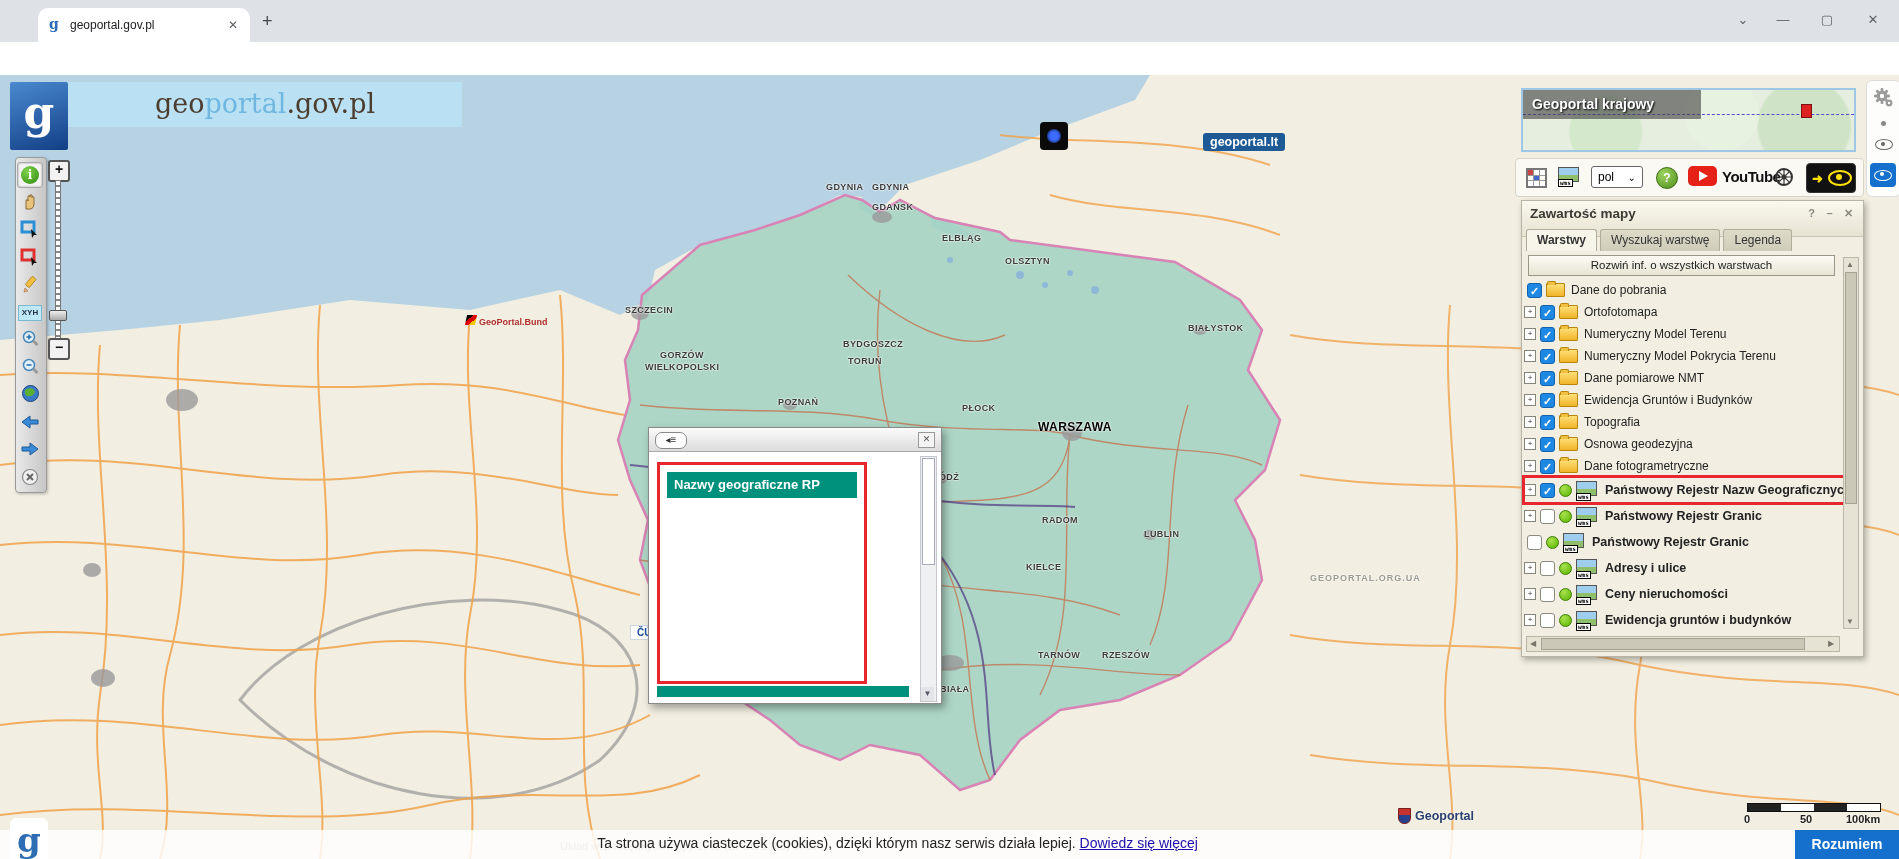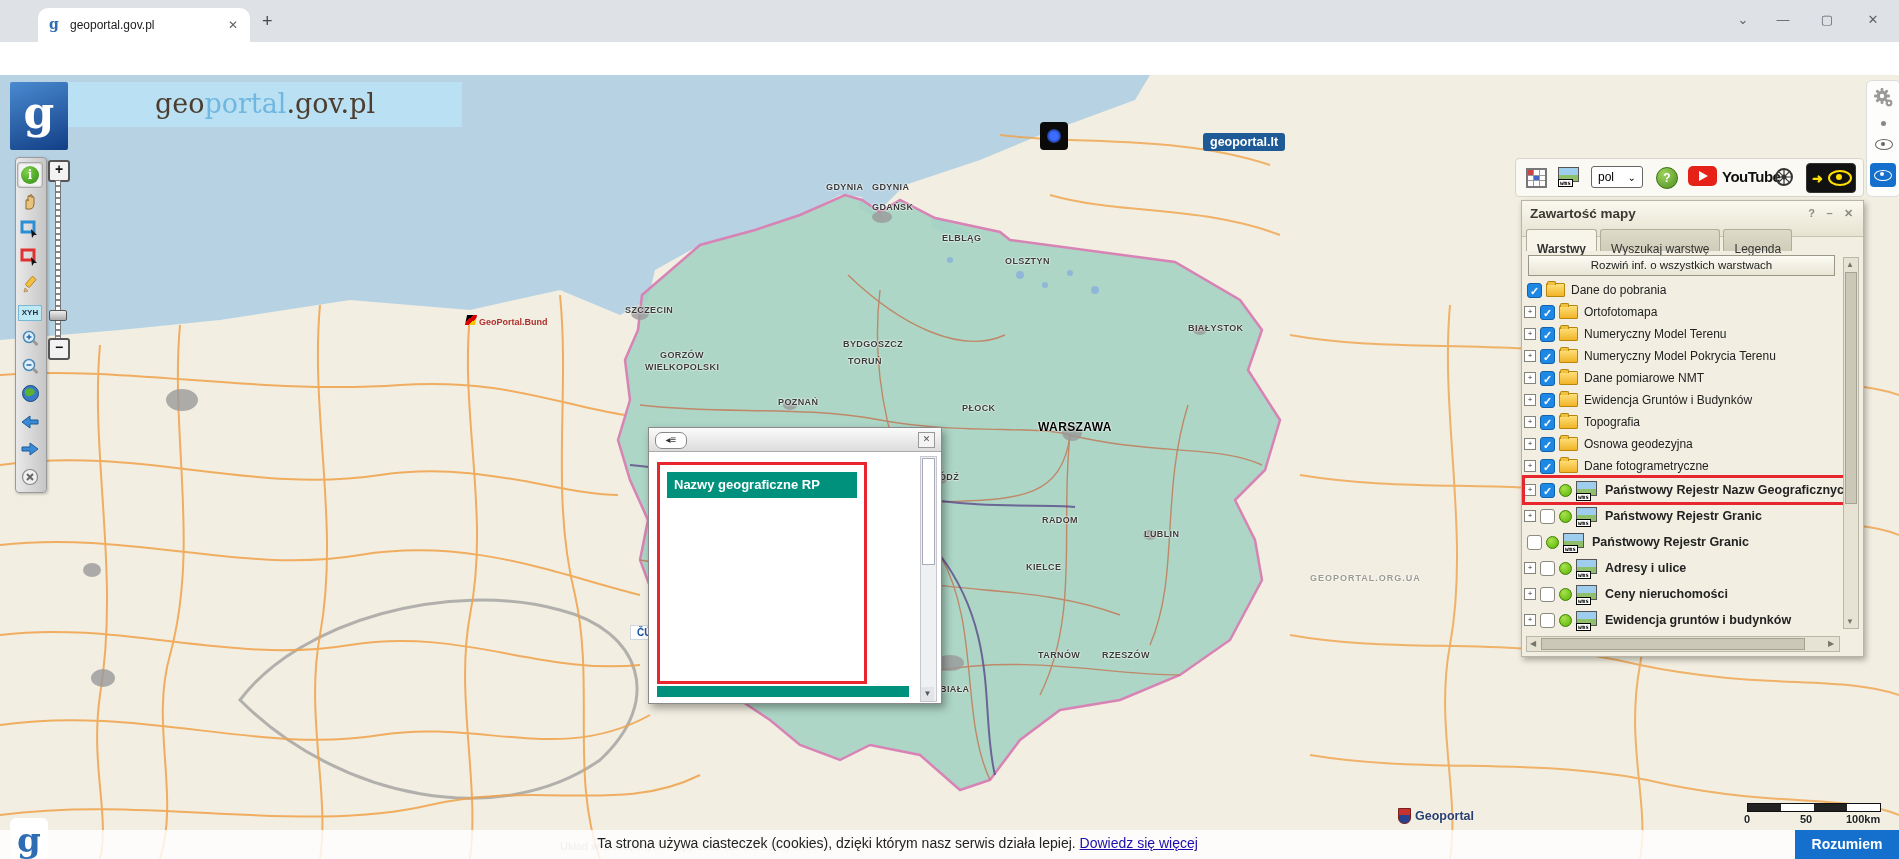--- a/index.html
+++ b/index.html
@@ -113,21 +113,21 @@
   .eye-outline:before{content:"";position:absolute;left:5px;top:1.5px;width:4px;height:4px;border-radius:50%;background:#666;}
   #eye-btn{left:3px;top:82px;width:26px;height:24px;background:#1470cc;border-radius:4px;display:flex;align-items:center;justify-content:center;}
   #eye-btn .eye-outline{border-color:#fff;} #eye-btn .eye-outline:before{background:#fff;}
 
   
   #panel{left:1521px;top:200px;width:341px;height:455px;background:#f2efe2;border:1px solid #b8b5a6;box-shadow:2px 3px 6px rgba(0,0,0,.3);}
   #panel-hdr{left:0;top:0;width:100%;height:36px;background:linear-gradient(#faf8ee,#e7e3d2);border-bottom:1px solid #c8c4b2;box-sizing:border-box;}
   #panel-title{left:8px;top:5px;font-size:13.5px;font-weight:bold;color:#3a3a33;}
   .panel-ctl{top:5px;width:15px;height:15px;color:#8a8a80;font-size:11px;text-align:center;line-height:15px;font-weight:bold;}
   #panel-tabs{left:4px;top:28px;height:22px;display:flex;gap:3px;}
-  .ptab{border:1px solid #b0ad9c;border-bottom:none;border-radius:3px 3px 0 0;padding:12px 10px 0;font-size:12px;background:linear-gradient(#dedbc9,#cfccba);color:#333;}
+  .ptab{border:1px solid #b0ad9c;border-bottom:none;border-radius:3px 3px 0 0;padding:3px 10px 0;font-size:12px;background:linear-gradient(#dedbc9,#cfccba);color:#333;}
   .ptab.active{background:#f7f5ea;font-weight:bold;}
   #expand-btn{left:6px;top:54px;width:305px;height:19px;background:linear-gradient(#fcfbf4,#e8e5d4);border:1px solid #9a9788;font-size:11.5px;text-align:center;line-height:18px;color:#222;}
   #layers{left:2px;top:78px;width:320px;}
   .lrow{position:relative;display:flex;align-items:center;}
   .plusbox{width:10px;height:10px;border:1px solid #848478;background:#fff;font-size:8px;line-height:9px;text-align:center;color:#333;margin-right:4px;flex:none;}
   .cb{width:15px;height:15px;border-radius:3px;flex:none;margin-right:4px;box-sizing:border-box;}
   .cb.on{background:#1e88e5;border:1px solid #1262ad;color:#fff;font-size:11px;font-weight:bold;line-height:14px;text-align:center;}
   .cb.off{background:#fff;border:1px solid #8a8a7e;}
   .folder{width:17px;height:12px;background:linear-gradient(#ffe07a,#f0b429);border:1px solid #b8860b;border-radius:1px;position:relative;flex:none;margin-right:6px;}
   .folder:before{content:"";position:absolute;left:0;top:-3px;width:7px;height:3px;background:#f0c040;border:1px solid #b8860b;border-bottom:none;border-radius:2px 2px 0 0;}
@@ -369,20 +369,25 @@
     <div id="dlg-redbox" class="abs">
       <div id="dlg-green-hdr">Nazwy geograficzne RP</div>
     </div>
     <div id="dlg-greenbar" class="abs"></div>
     <div id="dlg-scroll" class="abs">
       <div id="dlg-thumb"></div>
       <div id="dlg-sdown">▼</div>
     </div>
   </div>
 
+  <div id="minimap" class="abs">
+    <div id="minimap-route"></div>
+    <div id="minimap-label">Geoportal krajowy</div>
+    <div id="minimap-marker"></div>
+  </div>
 
   <div id="rt-toolrow" class="abs">
     <div id="grid-ico" class="abs">
         <span></span>
         <span></span>
         <span></span>
         <span></span>
         <span></span>
         <span></span>
         <span></span>

